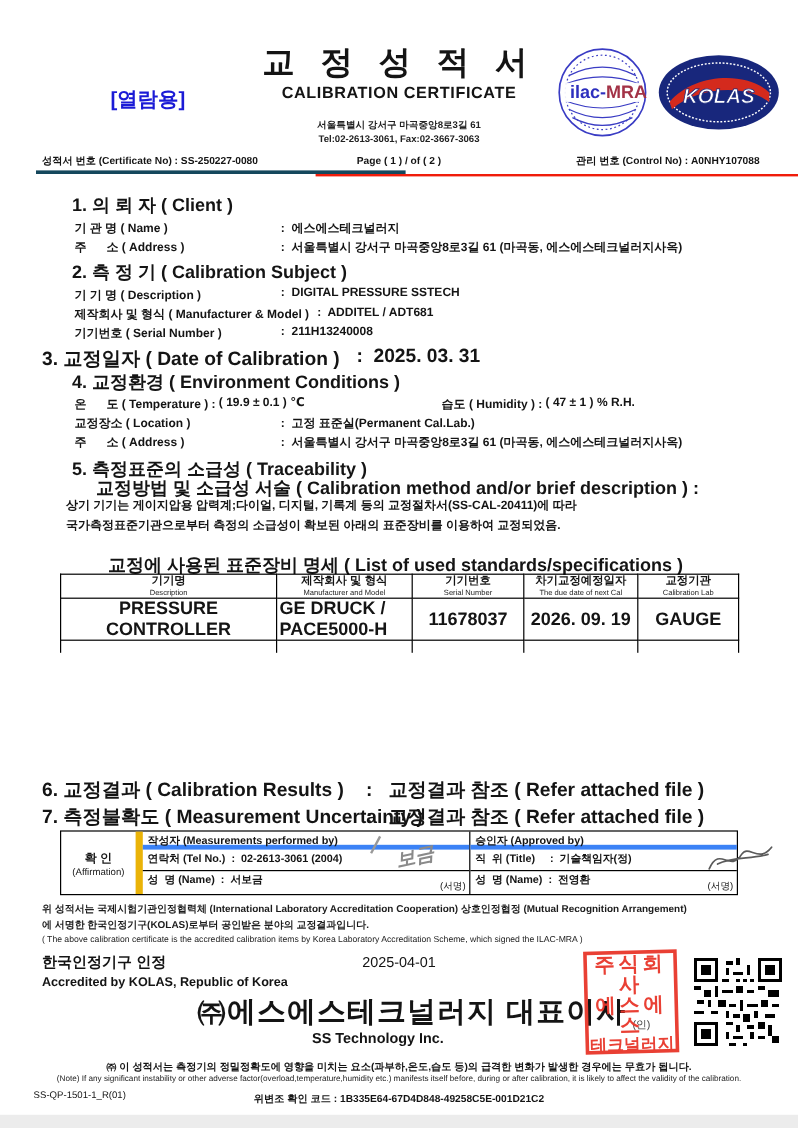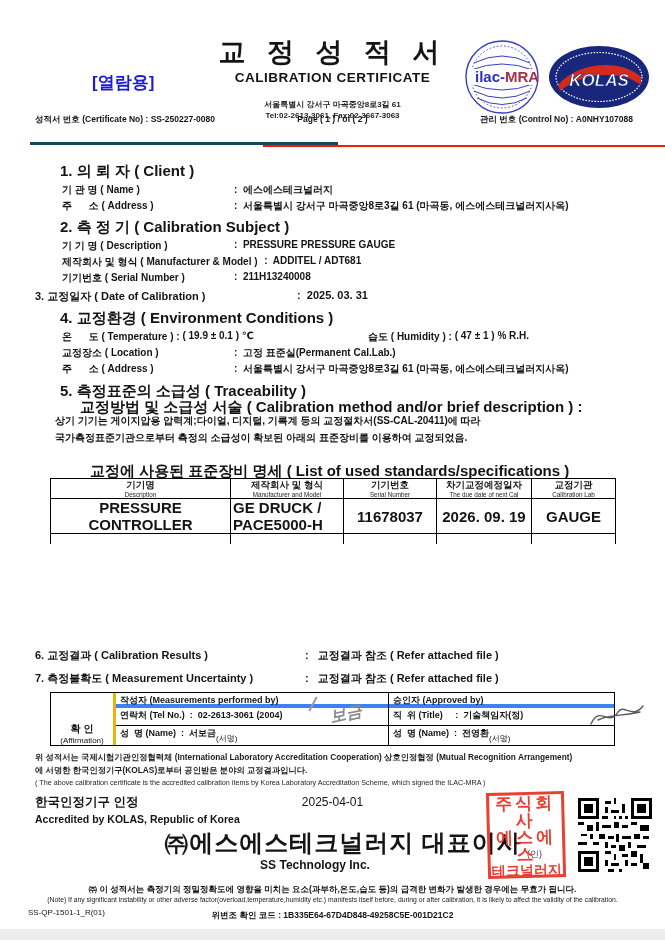--- a/index.html
+++ b/index.html
@@ -6,48 +6,48 @@
   .page{position:relative;width:665px;height:940px;background:#fff;overflow:hidden;
         font-family:"Liberation Sans","DejaVu Sans",sans-serif;color:#141414;}
   .abs{position:absolute;}
   .center{left:0;width:665px;text-align:center;}
   
   .title-ko{top:34px;font-size:27px;font-weight:600;letter-spacing:7px;}
   .title-en{top:70px;font-size:13.5px;font-weight:bold;letter-spacing:.5px;}
   .view-label{left:92px;top:71px;font-size:17px;font-weight:bold;color:#1b1bd6;}
   .addr1{top:99px;font-size:8px;font-weight:bold;color:#222;}
   .addr2{top:111px;font-size:8px;font-weight:bold;color:#222;}
-  .meta{top:114px;font-size:8.5px;font-weight:bold;}
+  .meta{top:129px;font-size:8.5px;font-weight:bold;}
   .rule-navy{left:30px;top:142px;width:308px;height:3px;background:#14475c;}
   .rule-red{left:263px;top:145px;width:402px;height:2px;background:#f01c0a;}
   
   .sec{left:35px;font-size:15px;font-weight:bold;white-space:pre;margin-left:25px;}
   .row{left:62px;font-size:10px;font-weight:bold;white-space:pre;display:flex;}
   .row .lbl{display:inline-block;width:172px;white-space:pre;}
   .row .lbl.auto{width:auto;margin-right:4px;}
   
   .tbl{position:absolute;left:50px;top:478px;width:565px;border-collapse:collapse;table-layout:fixed;}
   .tbl th,.tbl td{border:1px solid #000;padding:0;vertical-align:middle;}
   .tbl .ko{font-size:9.5px;font-weight:bold;text-align:center;line-height:1.25;}
   .tbl .en{font-size:6.3px;font-weight:normal;text-align:center;color:#222;line-height:1.2;}
   .tbl td{font-size:15px;font-weight:bold;text-align:center;height:15px;}
   .tbl td.left{text-align:left;padding-left:2px;}
   .tbl tr.empty td{height:10px;border-bottom:none;}
   
   .affbox{left:50px;top:692px;width:565px;height:54px;border:1.5px solid #000;display:flex;box-sizing:border-box;}
-  .affbox .cell-l{width:62px;border-right:3px solid #eab308;display:flex;flex-direction:column;
-                  align-items:center;justify-content:flex-end;}
+  .affbox .cell-l{width:62px;border-right:6px solid #eab308;display:flex;flex-direction:column;
+                  align-items:center;justify-content:center;}
   .affbox .cell-l .t1{font-size:10px;font-weight:bold;}
   .affbox .cell-l .t2{font-size:8px;}
   .affbox .cell-m{width:272px;border-right:1px solid #000;display:flex;flex-direction:column;}
   .affbox .cell-r{flex:1;display:flex;flex-direction:column;}
   .affrow{font-size:9px;font-weight:bold;padding:1px 3px 0 4px;white-space:pre;box-sizing:border-box;}
   .affrow.h{height:15px;border-bottom:4px solid #3b82f6;}
   .affrow.m1{height:18px;border-bottom:1px solid #000;}
-  .affrow.m2{height:18px;display:flex;}
+  .affrow.m2{height:18px;display:flex;justify-content:space-between;}
   .signnote{font-size:8px;font-weight:normal;align-self:flex-end;}
   .hand-sig{left:330px;top:704px;font-size:16px;color:#8a8a8a;font-style:italic;
             transform:rotate(-12deg);font-family:"DejaVu Serif",serif;font-weight:bold;}
   .hand-slash{left:305px;top:703px;width:16px;height:2px;background:#999;transform:rotate(-62deg);}
   
   .mra{left:35px;width:600px;font-size:8.3px;font-weight:bold;color:#1c1c1c;white-space:pre;}
   .mra.en{font-size:7.2px;font-weight:normal;}
   .acc-ko{left:35px;top:794px;font-size:12.5px;font-weight:bold;}
   .acc-date{top:795px;font-size:12px;}
   .acc-en{left:35px;top:813px;font-size:10.5px;font-weight:bold;}
@@ -58,21 +58,21 @@
          transform:rotate(-1.5deg);display:flex;flex-direction:column;justify-content:space-evenly;
          text-align:center;font-weight:bold;opacity:.95;box-sizing:border-box;background:rgba(255,255,255,.0);}
   .stamp .s1,.stamp .s2{font-size:17px;letter-spacing:3px;line-height:1;}
   .stamp .s3{font-size:14px;letter-spacing:0;line-height:1;}
   .qr{left:578px;top:798px;width:74px;height:74px;}
   .note-ko{top:884px;font-size:8.5px;font-weight:bold;}
   .note-en{top:896px;font-size:6.8px;color:#222;}
   .doc-code{left:28px;top:908px;font-size:8px;}
   .verify{top:910px;font-size:8.5px;font-weight:bold;}
   .page-edge{left:0;right:0;top:929px;height:11px;background:#ececec;}
-  .res-row{left:35px;font-size:11px;font-weight:bold;display:flex;white-space:pre;}
+  .res-row{left:35px;font-size:16px;font-weight:bold;display:flex;white-space:pre;}
   .res-row .lbl{width:270px;display:inline-block;}
   svg{display:block;}
 </style>
 </head>
 <body>
 
 <div class="page">
 
   <div class="abs view-label">[열람용]</div>
   <div class="abs center title-ko">교 정 성 적 서</div>
@@ -115,21 +115,21 @@
   <div class="abs sec" style="top:162px;">1. 의 뢰 자 ( Client )</div>
   <div class="abs row" style="top:183px;">
     <span class="lbl">기 관 명 ( Name )</span><span>:  에스에스테크널러지</span>
   </div>
   <div class="abs row" style="top:199px;">
     <span class="lbl">주      소 ( Address )</span><span>:  서울특별시 강서구 마곡중앙8로3길 61 (마곡동, 에스에스테크널러지사옥)</span>
   </div>
 
   <div class="abs sec" style="top:218px;">2. 측 정 기 ( Calibration Subject )</div>
   <div class="abs row" style="top:239px;">
-    <span class="lbl">기 기 명 ( Description )</span><span>:  PRESSURE PRESSURE GAUGE</span>
+    <span class="lbl">기 기 명 ( Description )</span><span>:  DIGITAL PRESSURE SSTECH</span>
   </div>
   <div class="abs row" style="top:255px;justify-content:space-between;">
     <span class="lbl auto">제작회사 및 형식 ( Manufacturer &amp; Model ) </span><span>:  ADDITEL / ADT681</span>
   </div>
   <div class="abs row" style="top:271px;">
     <span class="lbl">기기번호 ( Serial Number )</span><span>:  211H13240008</span>
   </div>
 
   <div class="abs res-row" style="top:289px;">
     <span class="lbl" style="width:262px;">3. 교정일자 ( Date of Calibration )</span><span>:  2025. 03. 31</span>

